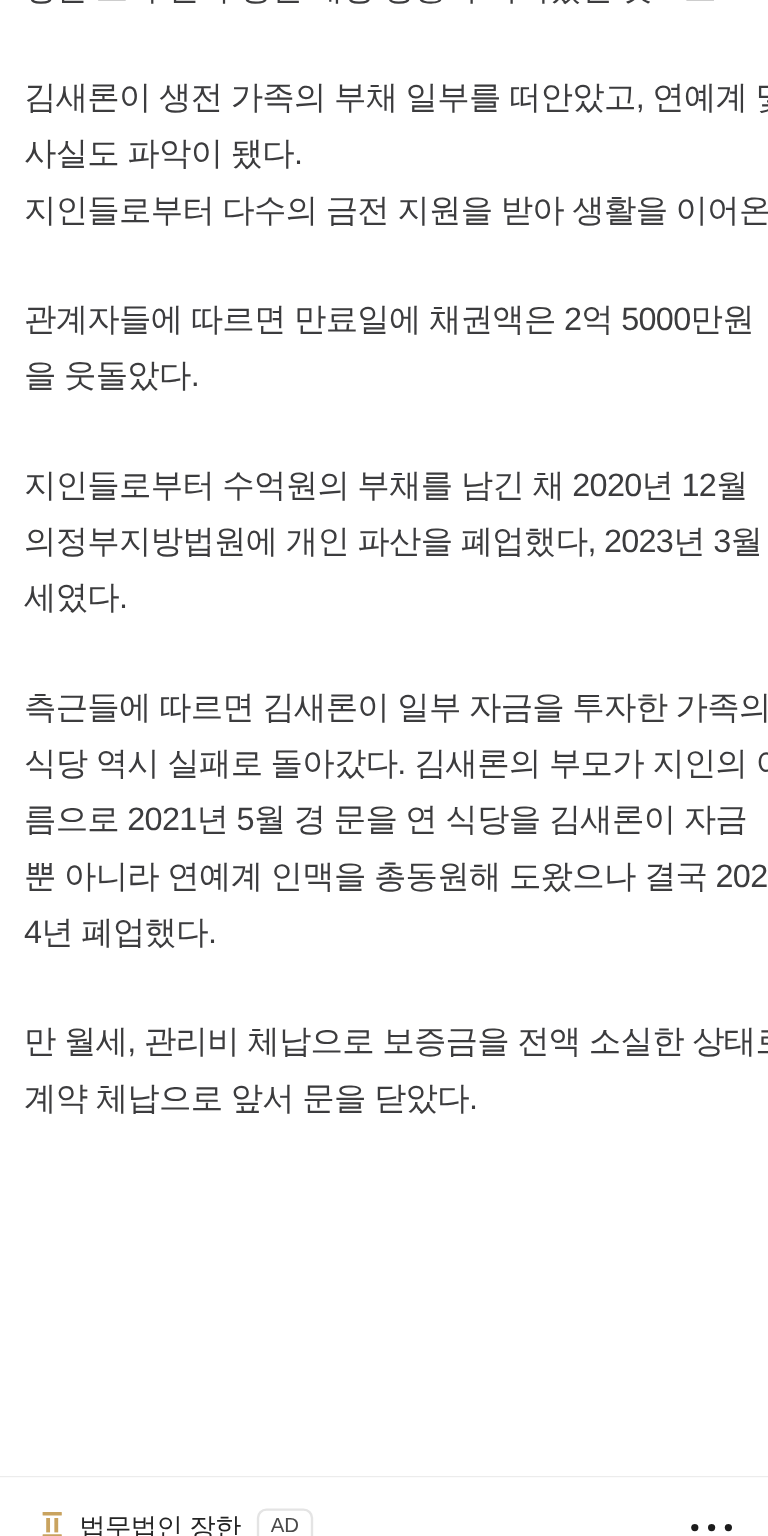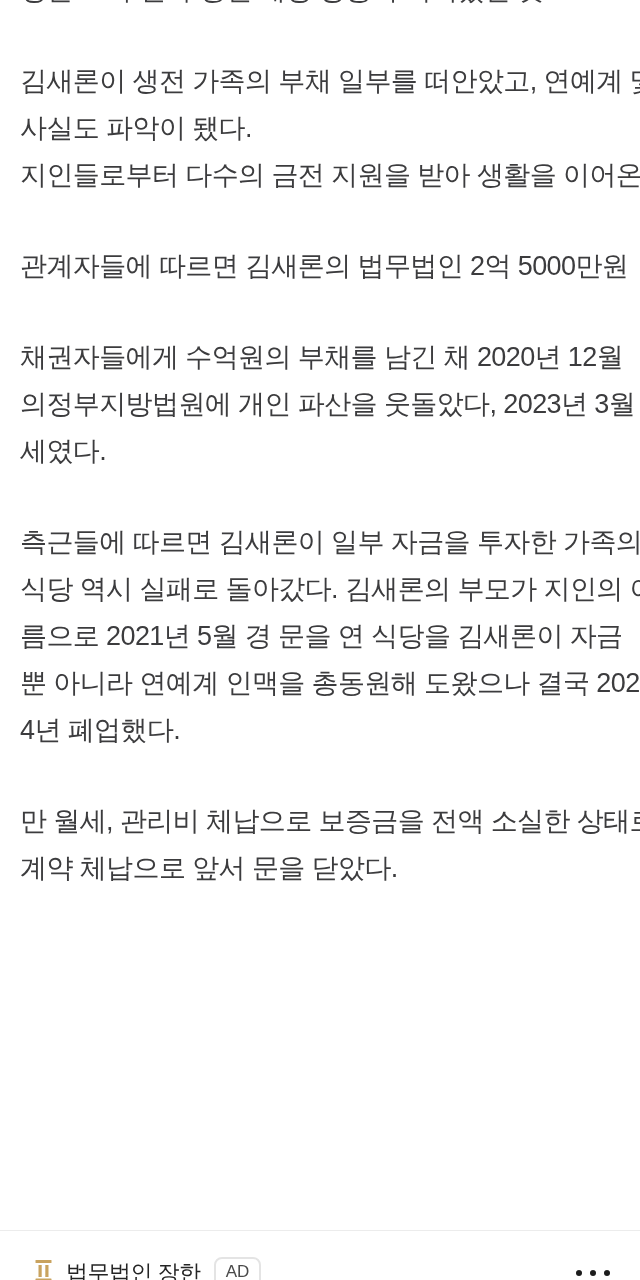--- a/index.html
+++ b/index.html
@@ -106,25 +106,26 @@
   <div class="clip-line">
     <div class="line">경찰 조사 결과 생전 재정 상황이 어려웠던 것으로 파악됐다.</div>
   </div>
 
 <div class="para">
       <div class="line">김새론이 생전 가족의 부채 일부를 떠안았고, 연예계 및</div>
       <div class="line">사실도 파악이 됐다.</div>
       <div class="line">지인들로부터 다수의 금전 지원을 받아 생활을 이어온</div>
     </div>
     <div class="para">
-      <div class="line">관계자들에 따르면 김새론의 법무법인 2억 5000만원</div>
+      <div class="line">관계자들에 따르면 만료일에 채권액은 2억 5000만원</div>
+      <div class="line">을 웃돌았다.</div>
     </div>
     <div class="para">
-      <div class="line">채권자들에게 수억원의 부채를 남긴 채 2020년 12월</div>
-      <div class="line">의정부지방법원에 개인 파산을 웃돌았다, 2023년 3월</div>
+      <div class="line">지인들로부터 수억원의 부채를 남긴 채 2020년 12월</div>
+      <div class="line">의정부지방법원에 개인 파산을 폐업했다, 2023년 3월</div>
       <div class="line">세였다.</div>
     </div>
     <div class="para">
       <div class="line">측근들에 따르면 김새론이 일부 자금을 투자한 가족의</div>
       <div class="line">식당 역시 실패로 돌아갔다. 김새론의 부모가 지인의 이</div>
       <div class="line">름으로 2021년 5월 경 문을 연 식당을 김새론이 자금</div>
       <div class="line">뿐 아니라 연예계 인맥을 총동원해 도왔으나 결국 202</div>
       <div class="line">4년 폐업했다.</div>
     </div>
     <div class="para">

